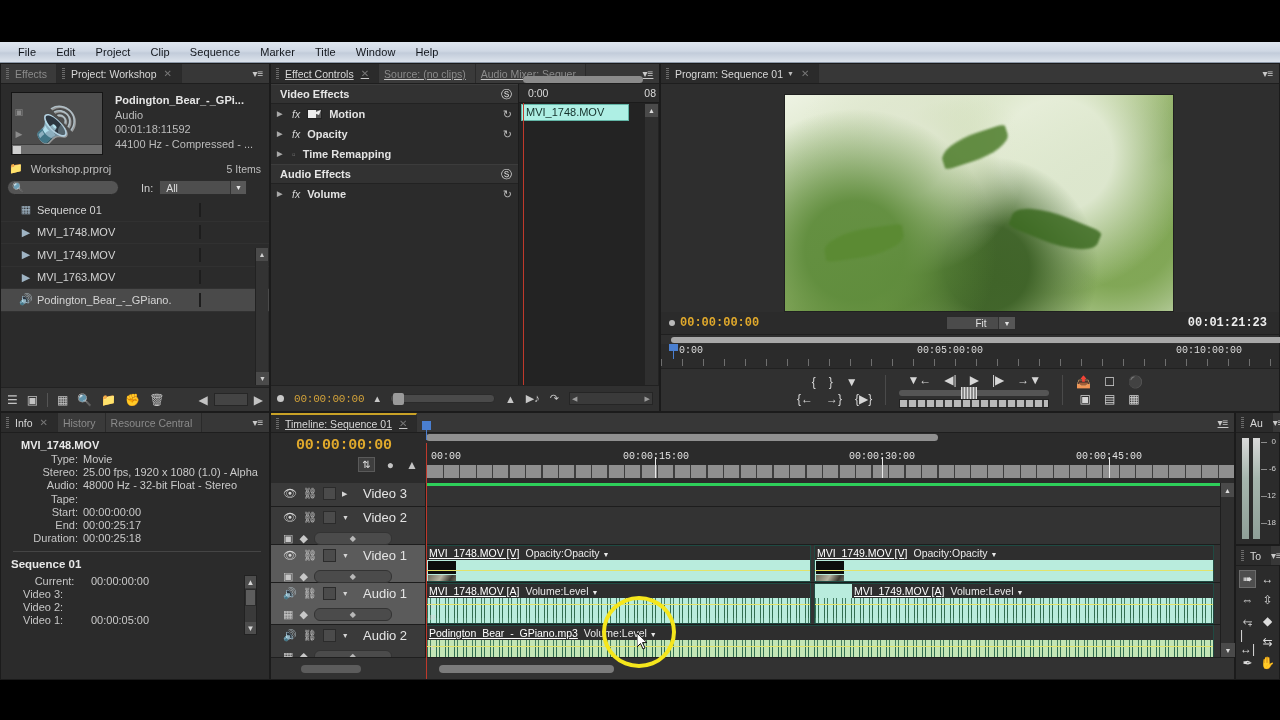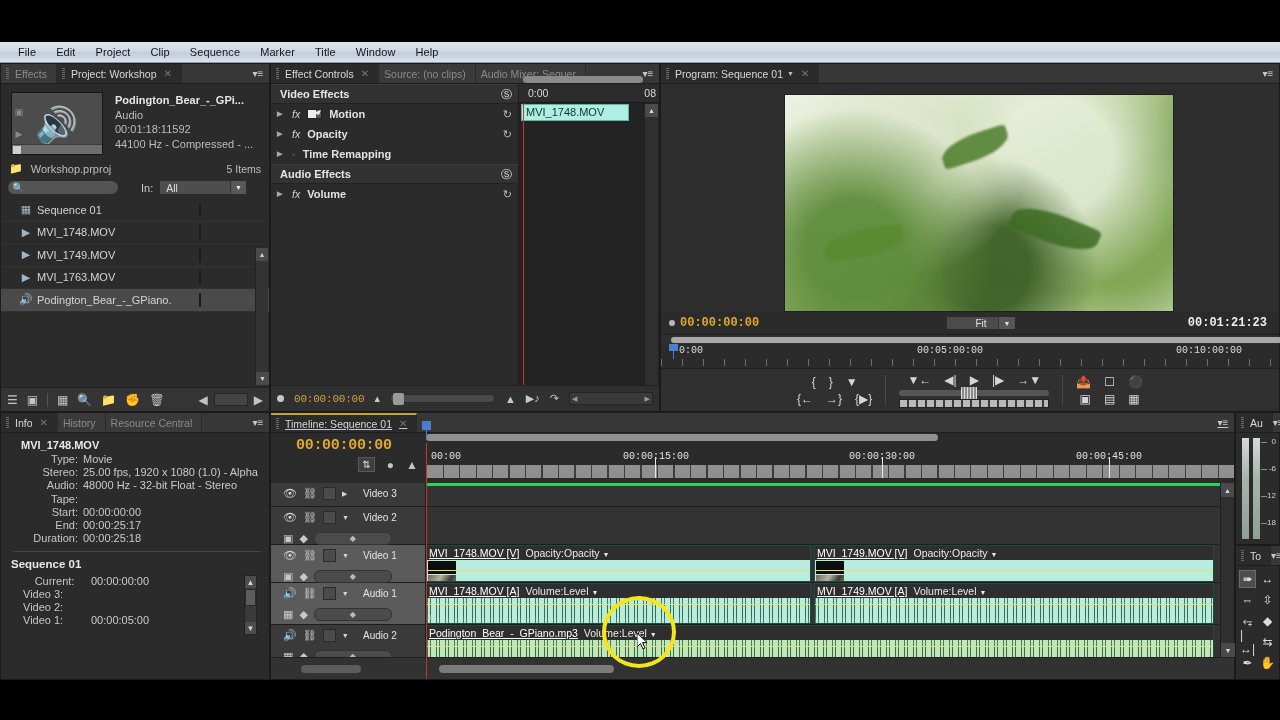--- a/index.html
+++ b/index.html
@@ -159,21 +159,21 @@
   .info-scroll {
     position: absolute; right: 4px; top: 0; width: 13px; height: 60px; background: #3a3a3a;
     border: 1px solid #222;
   }
   .info-scroll .up, .info-scroll .dn { height: 12px; display:flex;align-items:center;justify-content:center;
     font-size: 8px; color:#d5d5d5; background:#4d4d4d;}
   .info-scroll .thumb2 { position:absolute; top:13px; left:0; width:11px; height:17px; background:#5d5d5d; border:1px solid #2c2c2c;}
   .info-scroll .dn { position:absolute; bottom:0; width:11px; }
 
   
-  #effects { left: 270px; top: 63px; width: 390px; height: 349px; }
+  #effects { left: 270px; top: 63px; width: 390px; height: 349px; text-decoration: underline; }
   .ec-body { position: absolute; left: 0; top: 20px; right: 0; bottom: 26px; display: flex; }
   .ec-left { width: 248px; border-right: 1px solid #1c1c1c; }
   .ec-hdr-row {
     height: 19px; display: flex; align-items: center; padding-left: 9px;
     font-size: 11px; color: #dedede; border-bottom: 1px solid #212121; background: #2b2b2b;
   }
   .ec-hdr-row .badge { margin-left: auto; margin-right: 6px; color: #cfcfcf; font-size: 11px; }
   .ec-sect {
     height: 20px; display: flex; align-items: center; padding-left: 9px;
     font-weight: bold; color: #e6e6e6; font-size: 11px;
@@ -304,21 +304,21 @@
   .tl-cti .h { width: 9px; height: 9px; background: #4a7fd0; }
   .tl-cti .s { width: 1px; height: 10px; background: #4a7fd0; margin-left: 4px; }
 
   .tl-tracks { position: absolute; left: 0; top: 70px; right: 0; bottom: 22px; overflow: hidden; }
   .trk { position: relative; width: 100%; border-bottom: 1px solid #1d1d1d; }
   .trk-head { position: absolute; left: 0; top: 0; width: 155px; height: 100%;
     background: #3a3a3a; border-right: 1px solid #1d1d1d; }
   .trk-head.hi { background: #5b5b5b; }
   .th-row1 { display: flex; align-items: center; gap: 6px; height: 21px; padding-left: 12px; }
   .th-row2 { display: flex; align-items: center; gap: 6px; height: 21px; padding-left: 12px; }
-  .th-name { font-size: 10px; color: #e4e4e4; margin-left: auto; padding-right: 3px; width: 62px; }
+  .th-name { font-size: 13px; color: #e4e4e4; margin-left: auto; padding-right: 3px; width: 62px; }
   .eye, .lock2 { color: #d5d5d5; font-size: 11px; }
   .tglbox { width: 13px; height: 13px; background: #4b4b4b; border: 1px solid #2b2b2b; }
   .keybar { width: 78px; height: 13px; background: #4b4b4b; border: 1px solid #333; border-radius: 6px;
     display: flex; align-items: center; justify-content: center; color: #b8b8b8; font-size: 8px; }
   .caretdn { font-size: 7px; color: #d5d5d5; }
   .trk-body { position: absolute; left: 155px; top: 0; right: 0; height: 100%; background: #333; }
   .lr { position: absolute; left: 157px; width: 10px; font-size: 8px; color: #d6d6d6; text-align: center; }
 
   .clip { position: absolute; top: 0; height: 100%; border: 1px solid #1f4a42; overflow: hidden; }
   .clip-v { background: #b9ecdd; }
@@ -882,21 +882,21 @@
                 <span class="eff"><span>Volume:Level</span> <span class="cr">▼</span></span>
               </div>
               <div class="wave top">
                 <div class="wavedraw"></div>
               </div>
               <div class="wave bot">
                 <div class="wavedraw"></div>
               </div>
               <div class="rubber" style="top:50%;"></div>
             </div>
-            <div class="clip clip-a" style="left: 388px; width: 400px;">
+            <div class="clip clip-a" style="left: 388px; width: 400px; padding-left: 37px;">
               <div class="clip-title">
                 <span class="fxline">MVI_1749.MOV [A]</span>
                 <span class="eff"><span>Volume:Level</span> <span class="cr">▼</span></span>
               </div>
               <div class="wave top">
                 <div class="wavedraw"></div>
               </div>
               <div class="wave bot">
                 <div class="wavedraw"></div>
               </div>

